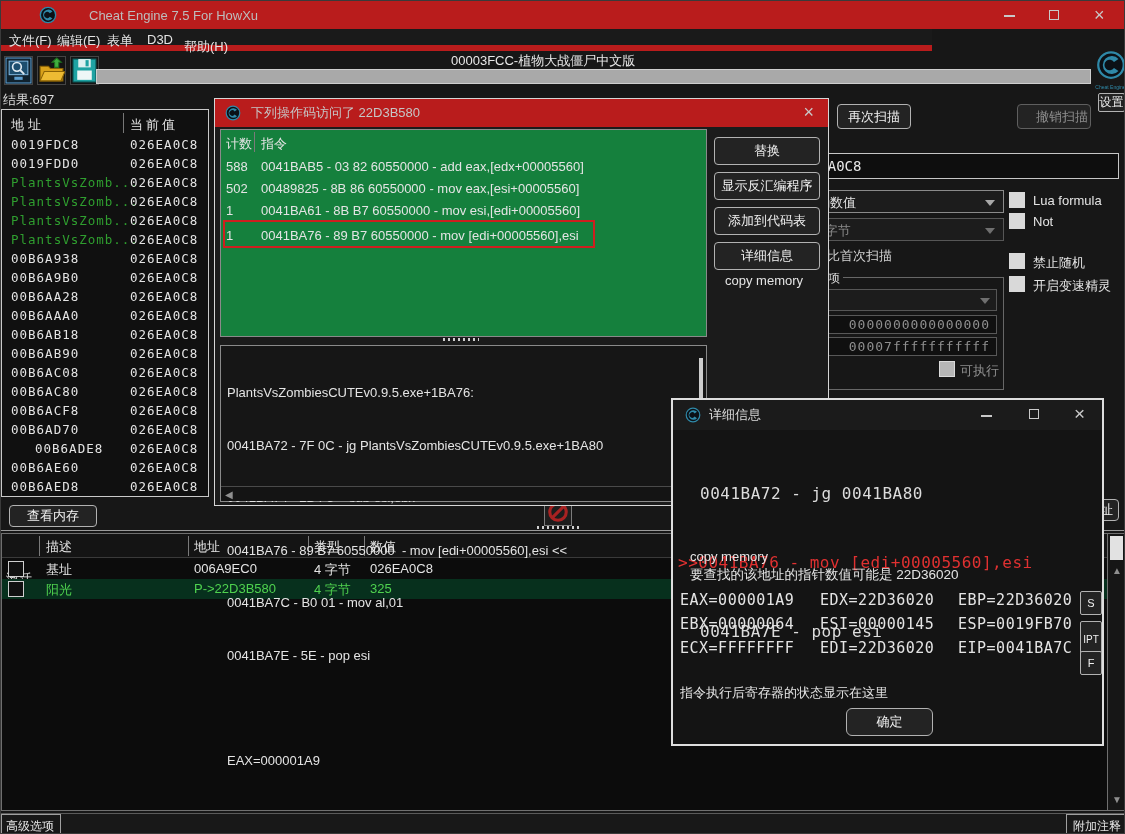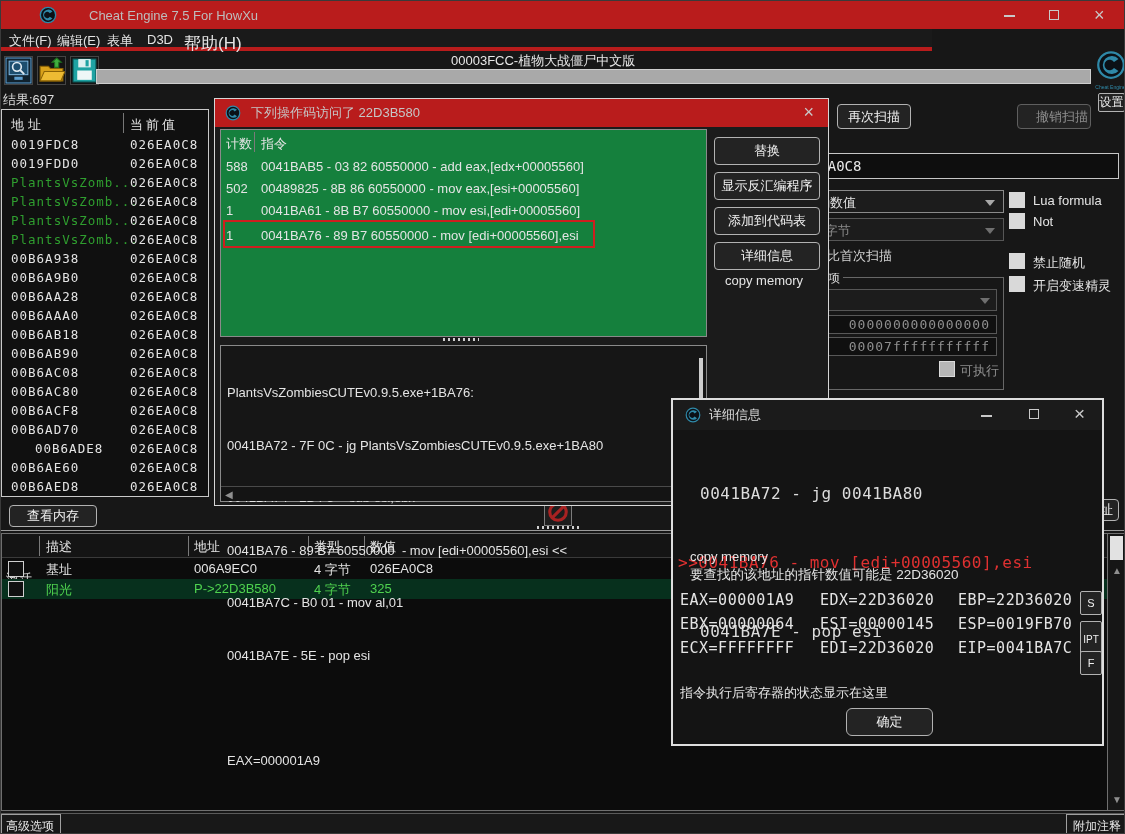--- a/index.html
+++ b/index.html
@@ -47,26 +47,26 @@
           <circle cx="20" cy="20" r="17" fill="#0b1016" stroke="#2f89a8" stroke-width="3"></circle>
           <path d="M30 12 A12 12 0 1 0 30 28 L24 24 A7 7 0 1 1 24 16 Z" fill="#2f89a8"></path>
         </svg>
     </span>
     <span class="abs" style="left:88px;top:7px;font-size:13px;color:#bdbdbd;">Cheat Engine 7.5 For HowXu</span>
     <span class="abs winctl minbar" style="left:1003px;top:14px;"></span>
     <span class="abs maxbox" style="left:1048px;top:9px;"></span>
     <span class="abs winctl" style="left:1093px;top:5px;font-size:18px;">×</span>
   </div>
 
-  <div class="abs" style="left:0;top:28px;width:931px;height:22px;background:#1a1a1a;border-bottom:4px solid #b91c1c;">
+  <div class="abs" style="left:0;top:28px;width:931px;height:22px;background:#1a1a1a;border-bottom:6px solid #b91c1c;">
     <span class="abs" style="left:8px;top:3px;font-size:13px;">文件(F)</span>
     <span class="abs" style="left:56px;top:3px;font-size:13px;">编辑(E)</span>
     <span class="abs" style="left:106px;top:3px;font-size:13px;">表单</span>
     <span class="abs" style="left:146px;top:3px;font-size:13px;">D3D</span>
-    <span class="abs" style="left:183px;top:3px;font-size:17px;">帮助(H)</span>
+    <span class="abs" style="left:183px;top:9px;font-size:13px;">帮助(H)</span>
   </div>
 
   <div class="abs" style="left:3px;top:55px;width:29px;height:29px;border:1px solid #444;background:#101820;">
     <svg width="27" height="27" viewBox="0 0 26 26">
         <rect x="1" y="1" width="24" height="24" fill="#10222e" stroke="#5d9fd0"></rect>
         <rect x="4" y="4" width="18" height="13" fill="#1d4e6e" stroke="#7fb6dd"></rect>
         <circle cx="11.5" cy="9.5" r="4.2" fill="none" stroke="#dfe9f0" stroke-width="1.6"></circle>
         <line x1="14.5" y1="12.5" x2="18.5" y2="16.5" stroke="#dfe9f0" stroke-width="1.8"></line>
         <rect x="9" y="19" width="8" height="3" fill="#5d9fd0"></rect>
       </svg>

